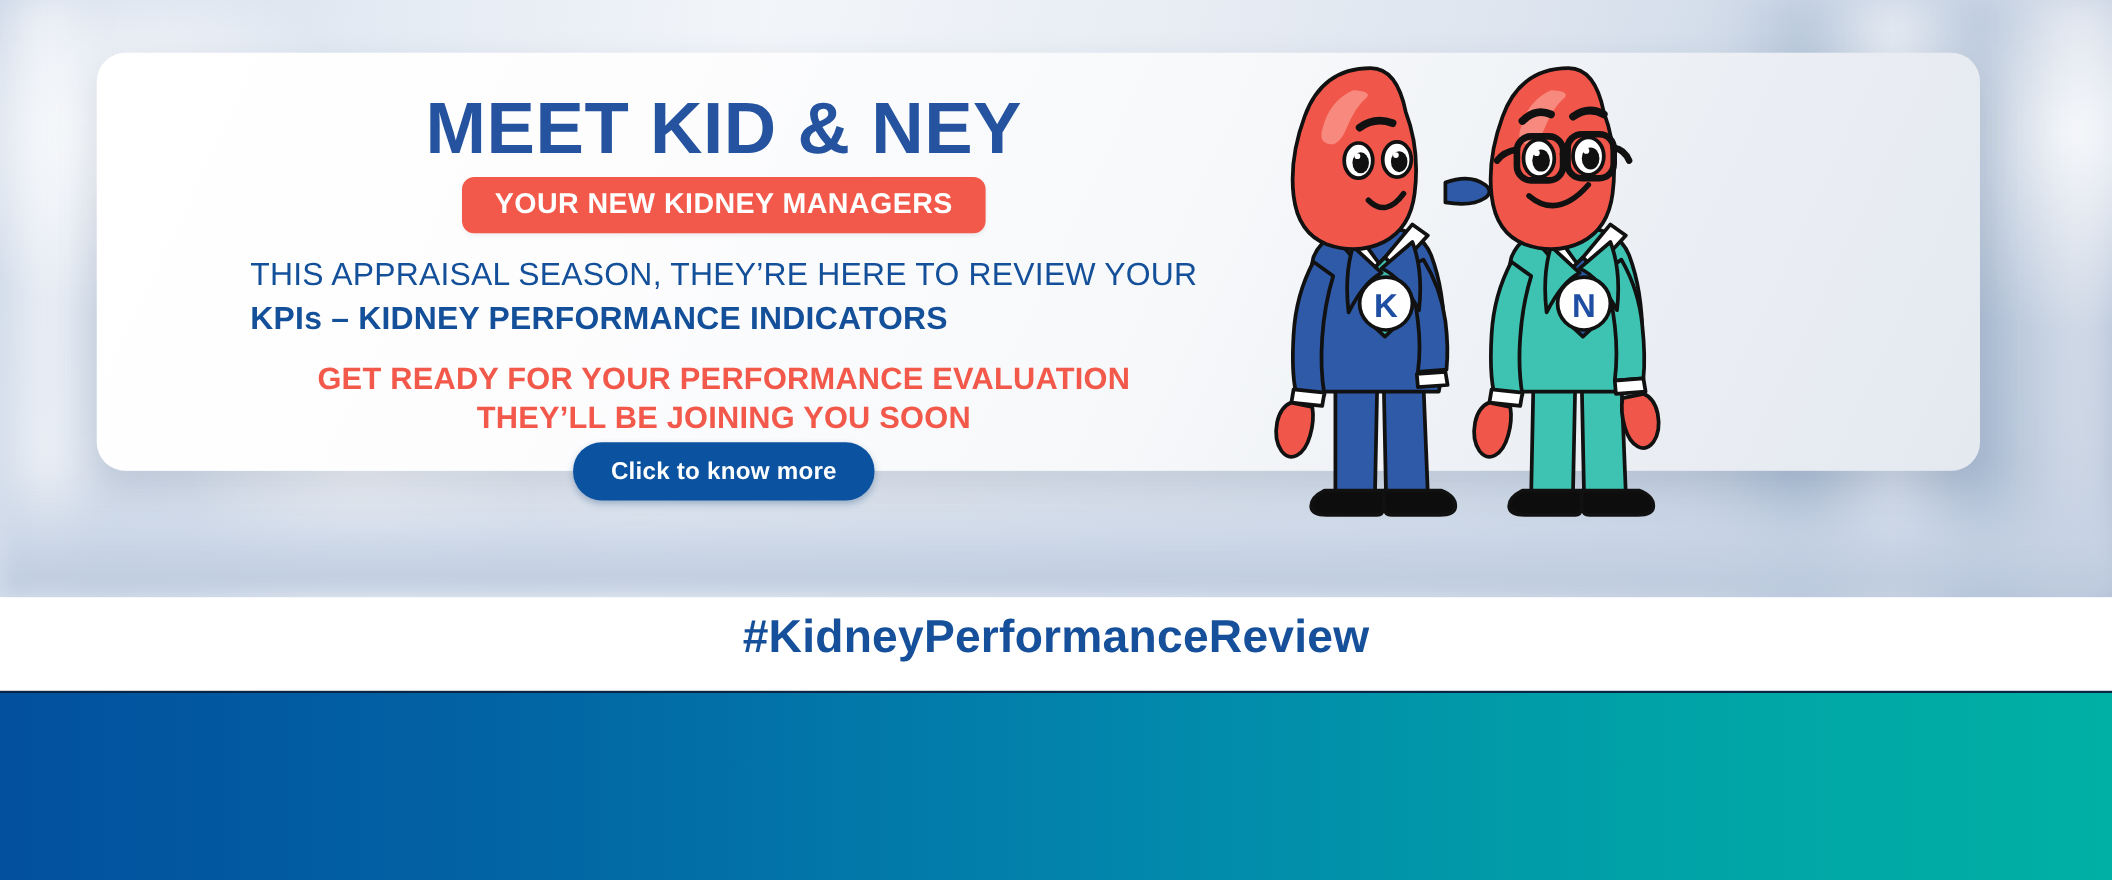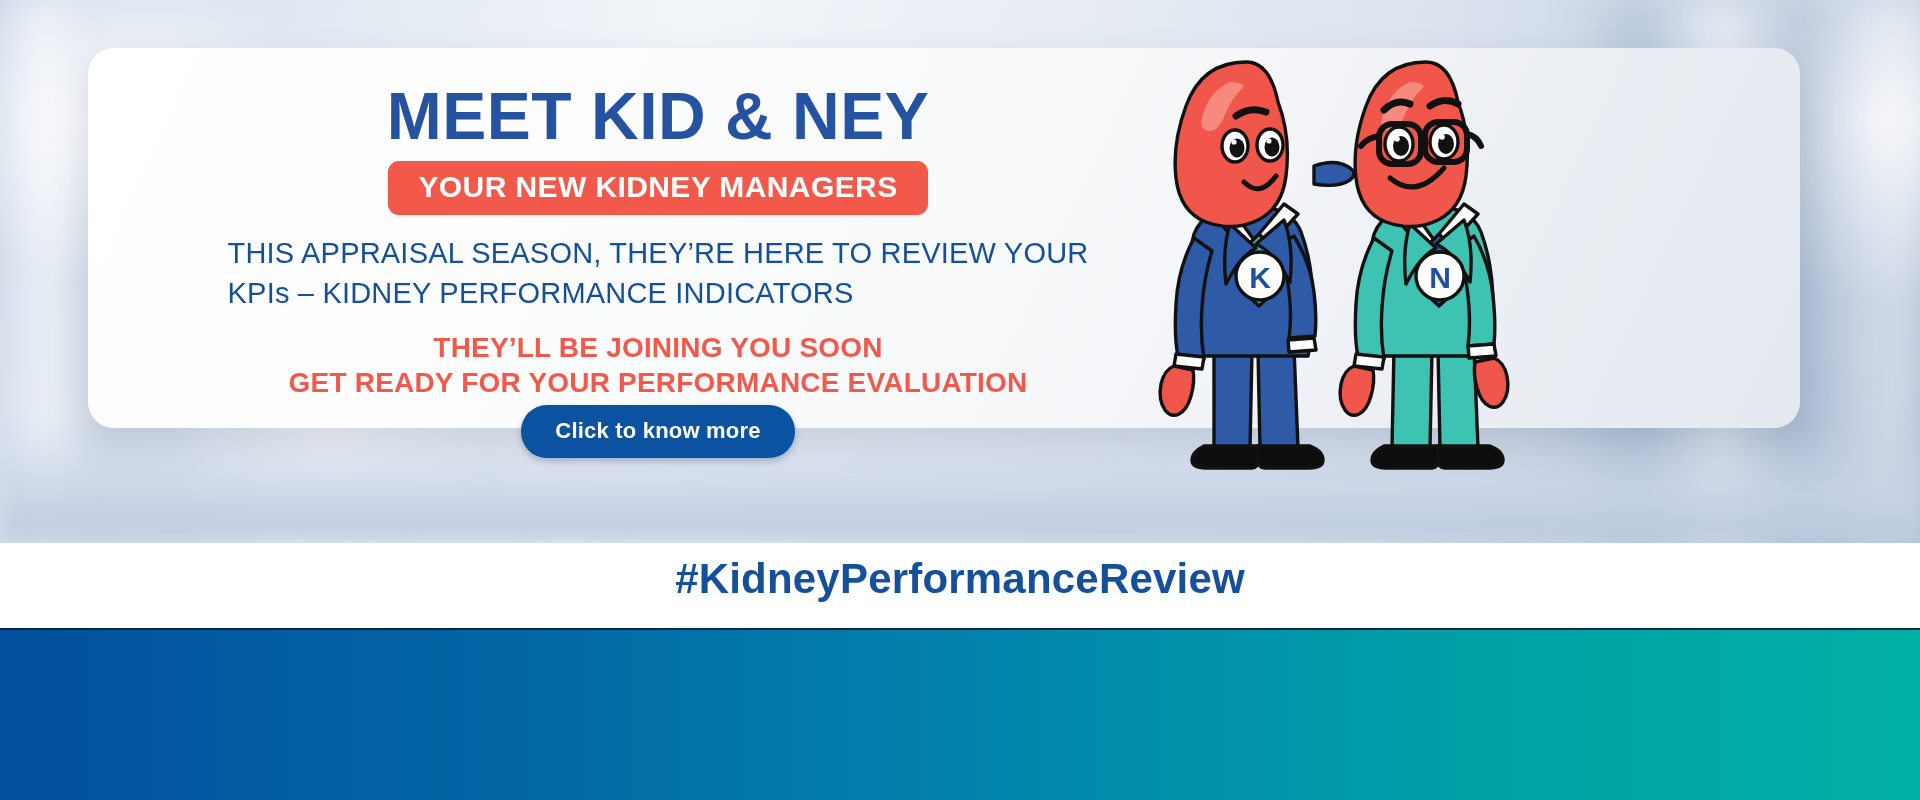--- a/index.html
+++ b/index.html
@@ -47,32 +47,32 @@
 
   .headline{
     margin:0;padding-top:24px;
     font-size:66px;line-height:1.04;font-weight:700;letter-spacing:.5px;
     color:#25539F;text-align:center;white-space:nowrap;
   }
 
   .badge{
     margin-top:10px;
     background:#F2594B;color:#ffffff;
-    font-size:30px;font-weight:700;letter-spacing:.4px;
+    font-size:26px;font-weight:700;letter-spacing:.4px;
     padding:9px 30px 11px;border-radius:11px;
     white-space:nowrap;text-align:center;
     box-shadow:0 2px 4px rgba(0,0,0,.06);
   }
 
   .sub{
     margin-top:20px;color:#14509A;
     font-size:29px;line-height:1.28;letter-spacing:.2px;
   }
   .sub .l1{font-weight:400;display:block;white-space:nowrap;}
-  .sub .l2{font-weight:400;display:block;white-space:nowrap;margin-top:3px;}
+  .sub .l2{font-weight:700;display:block;white-space:nowrap;margin-top:3px;}
 
   .alert{
     margin-top:18px;text-align:center;color:#F2594B;
     font-size:28px;line-height:1.27;font-weight:700;letter-spacing:.2px;
   }
   .alert span{display:block;white-space:nowrap;}
 
   .cta{
     margin-top:4px;
     background:#0B52A0;color:#fff;border:none;
@@ -118,22 +118,22 @@
       <h1 class="headline">MEET KID &amp; NEY</h1>
 
       <div class="badge">YOUR NEW KIDNEY MANAGERS</div>
 
       <div class="sub">
         <span class="l1">THIS APPRAISAL SEASON, THEY’RE HERE TO REVIEW YOUR</span>
         <span class="l2">KPIs – KIDNEY PERFORMANCE INDICATORS</span>
       </div>
 
       <div class="alert">
+        <span>GET READY FOR YOUR PERFORMANCE EVALUATION</span>
         <span>THEY’LL BE JOINING YOU SOON</span>
-        <span>GET READY FOR YOUR PERFORMANCE EVALUATION</span>
       </div>
 
       <button class="cta">Click to know more</button>
     </div>
 
     <div class="mascots">
       <svg viewBox="0 0 470 430" xmlns="http://www.w3.org/2000/svg">
         <g stroke="#111" stroke-width="3.4" stroke-linejoin="round" stroke-linecap="round">
 
           <g>

